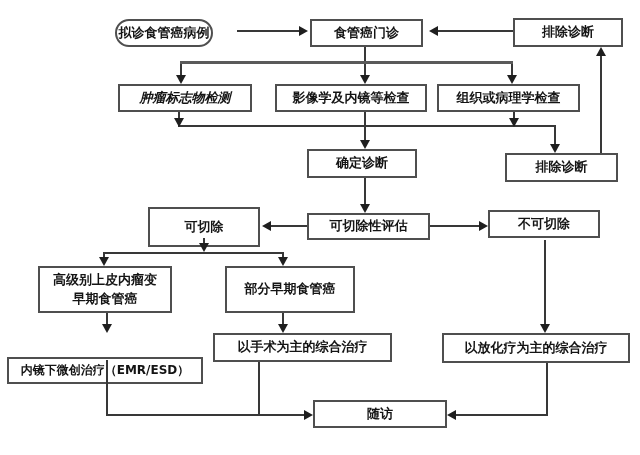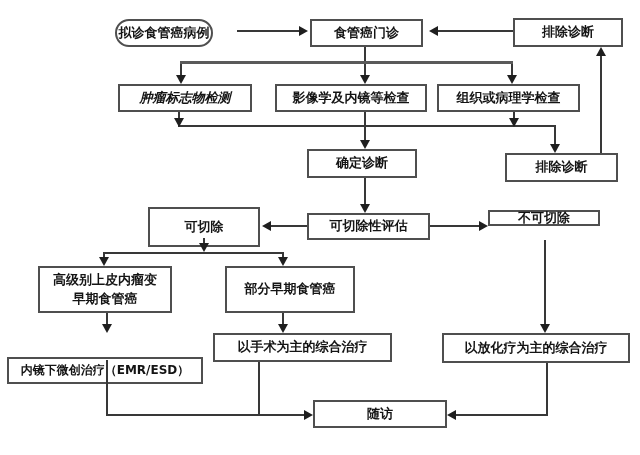--- a/index.html
+++ b/index.html
@@ -40,21 +40,21 @@
   <div class="box" style="left:437px;top:84px;width:143px;height:28px;">组织或病理学检查</div>
 
   <div class="box" style="left:307px;top:149px;width:110px;height:29px;">确定诊断</div>
 
   <div class="box" style="left:505px;top:153px;width:113px;height:29px;">排除诊断</div>
 
   <div class="box" style="left:148px;top:194px;width:112px;height:40px;margin-top:13px;">可切除</div>
 
   <div class="box" style="left:307px;top:213px;width:123px;height:27px;">可切除性评估</div>
 
-  <div class="box" style="left:488px;top:210px;width:112px;height:16px;">不可切除</div>
+  <div class="box" style="left:488px;top:210px;width:112px;height:28px;">不可切除</div>
 
   <div class="box" style="left:38px;top:266px;width:134px;height:47px;">
     <span>高级别上皮内瘤变</span>
     <span>早期食管癌</span>
   </div>
 
   <div class="box" style="left:225px;top:266px;width:130px;height:47px;">
     <span>部分早期食管癌</span>
   </div>
 

